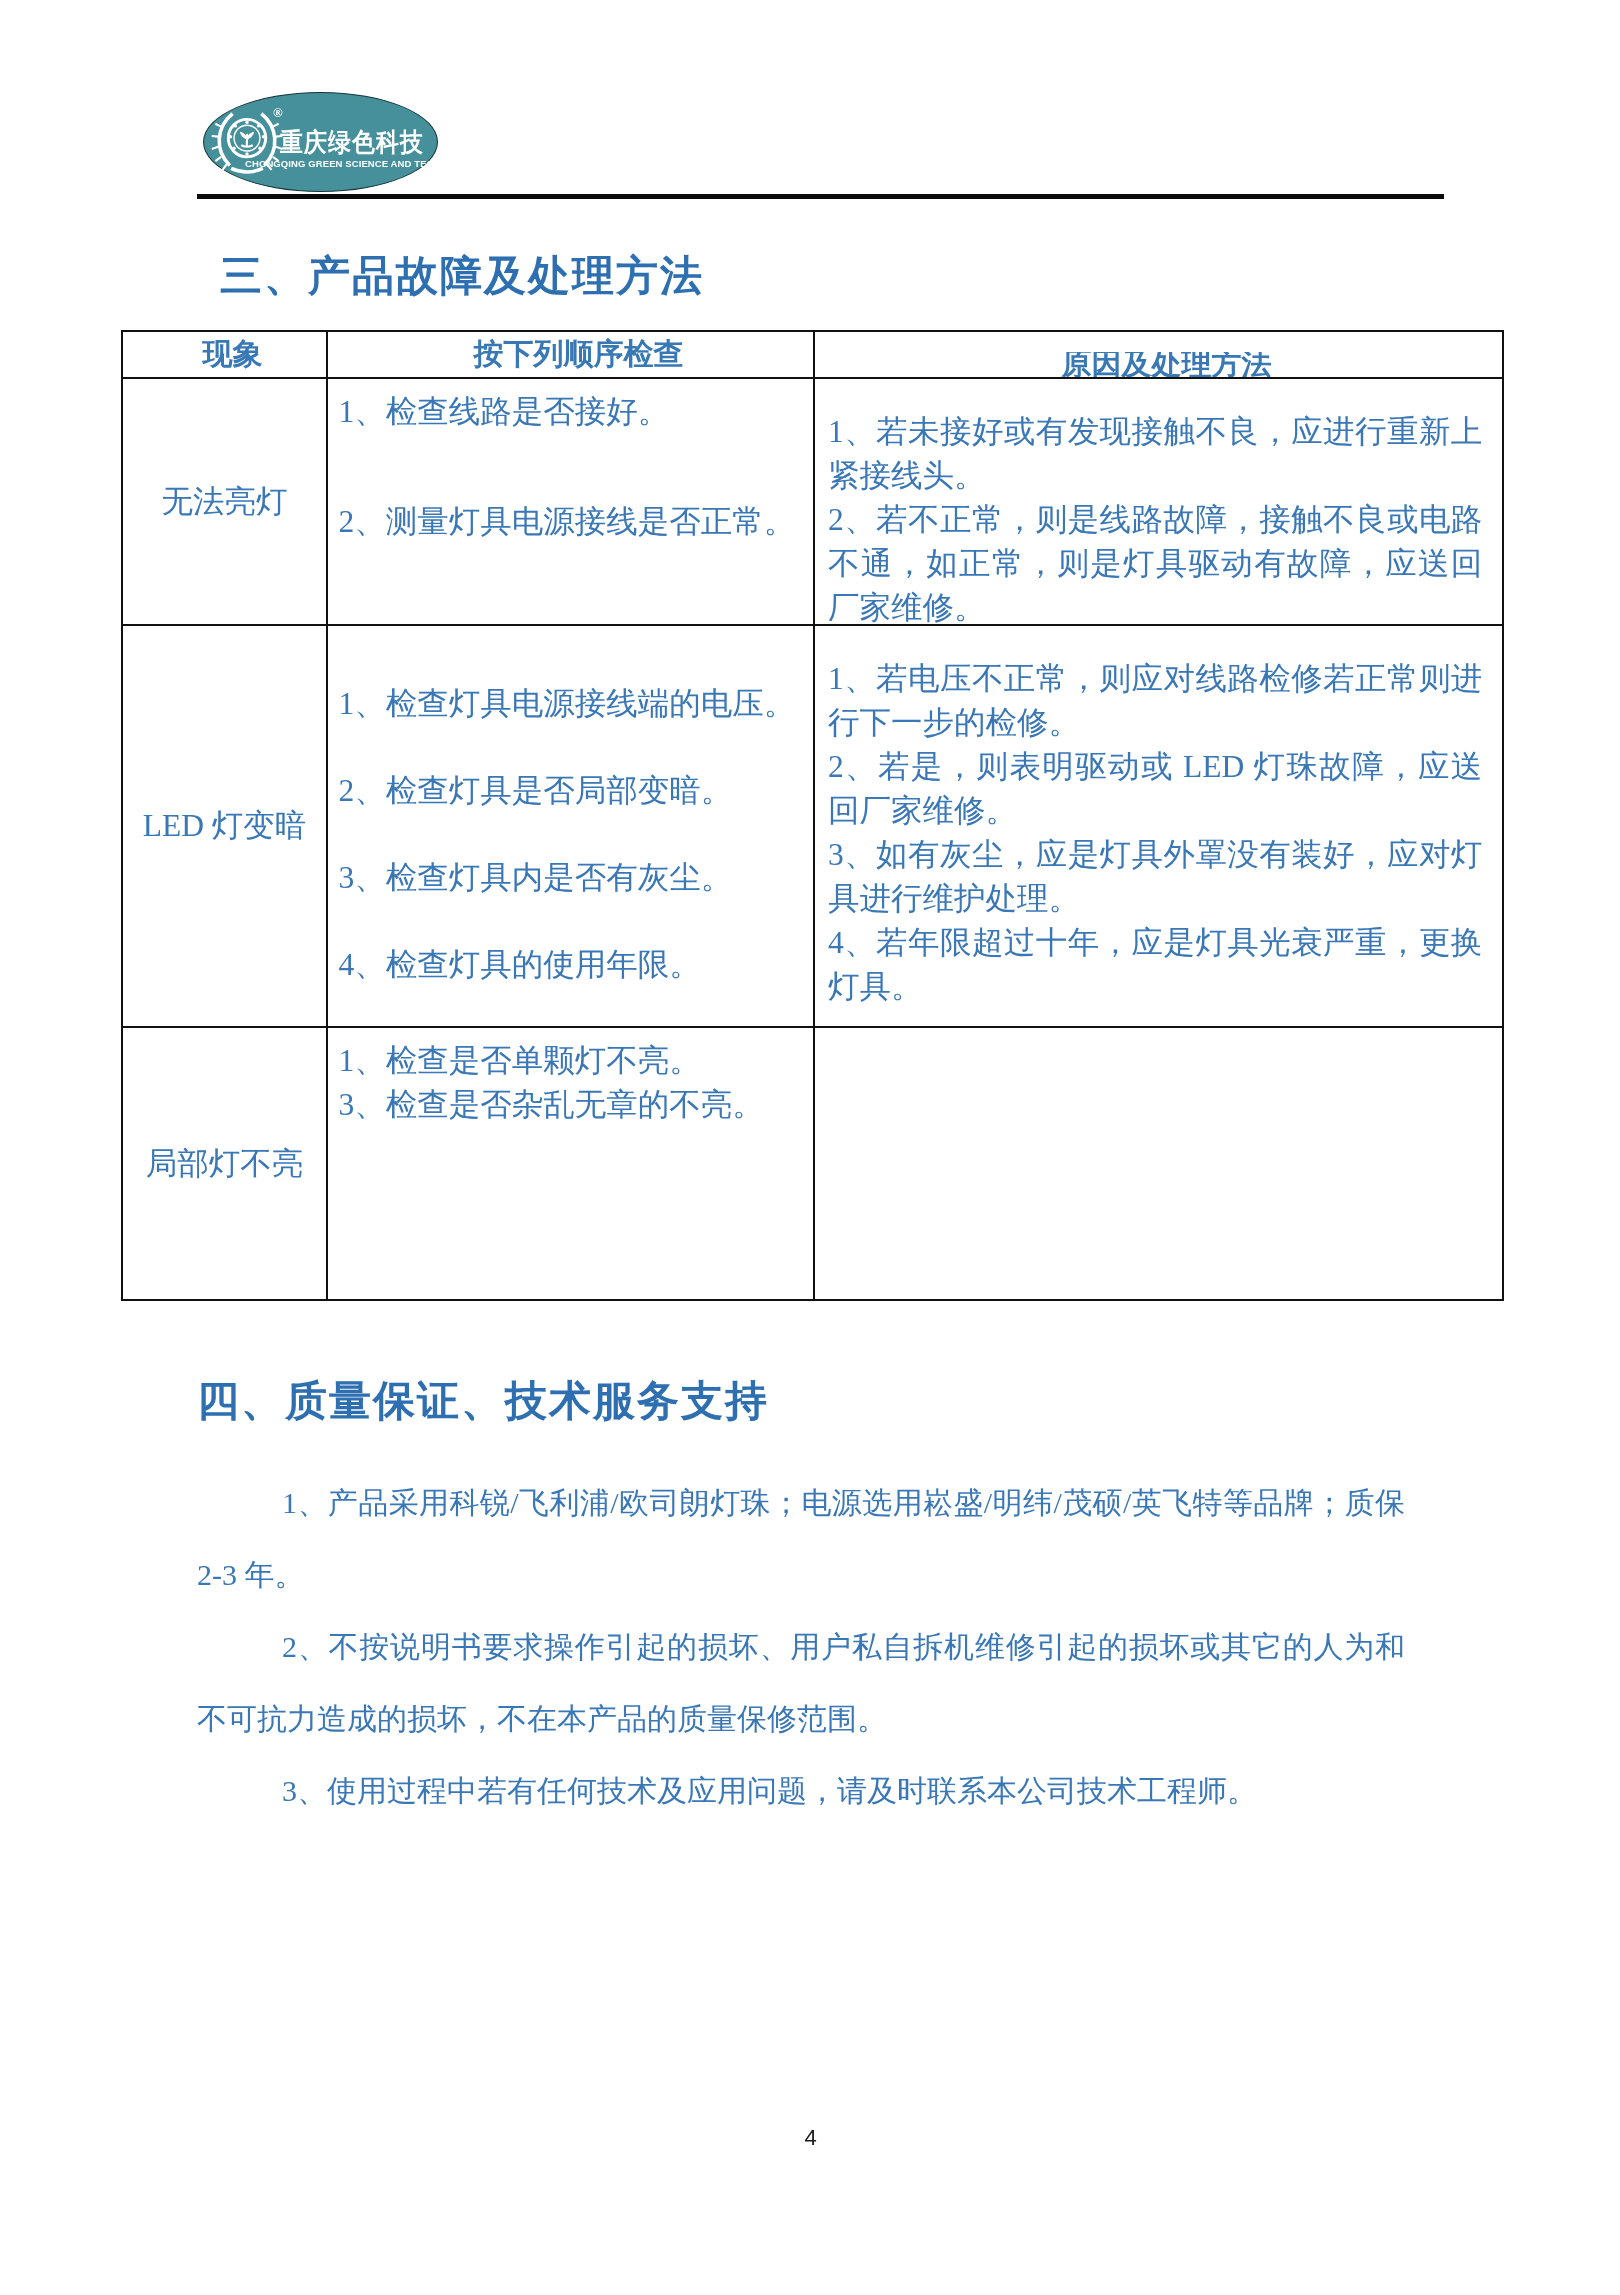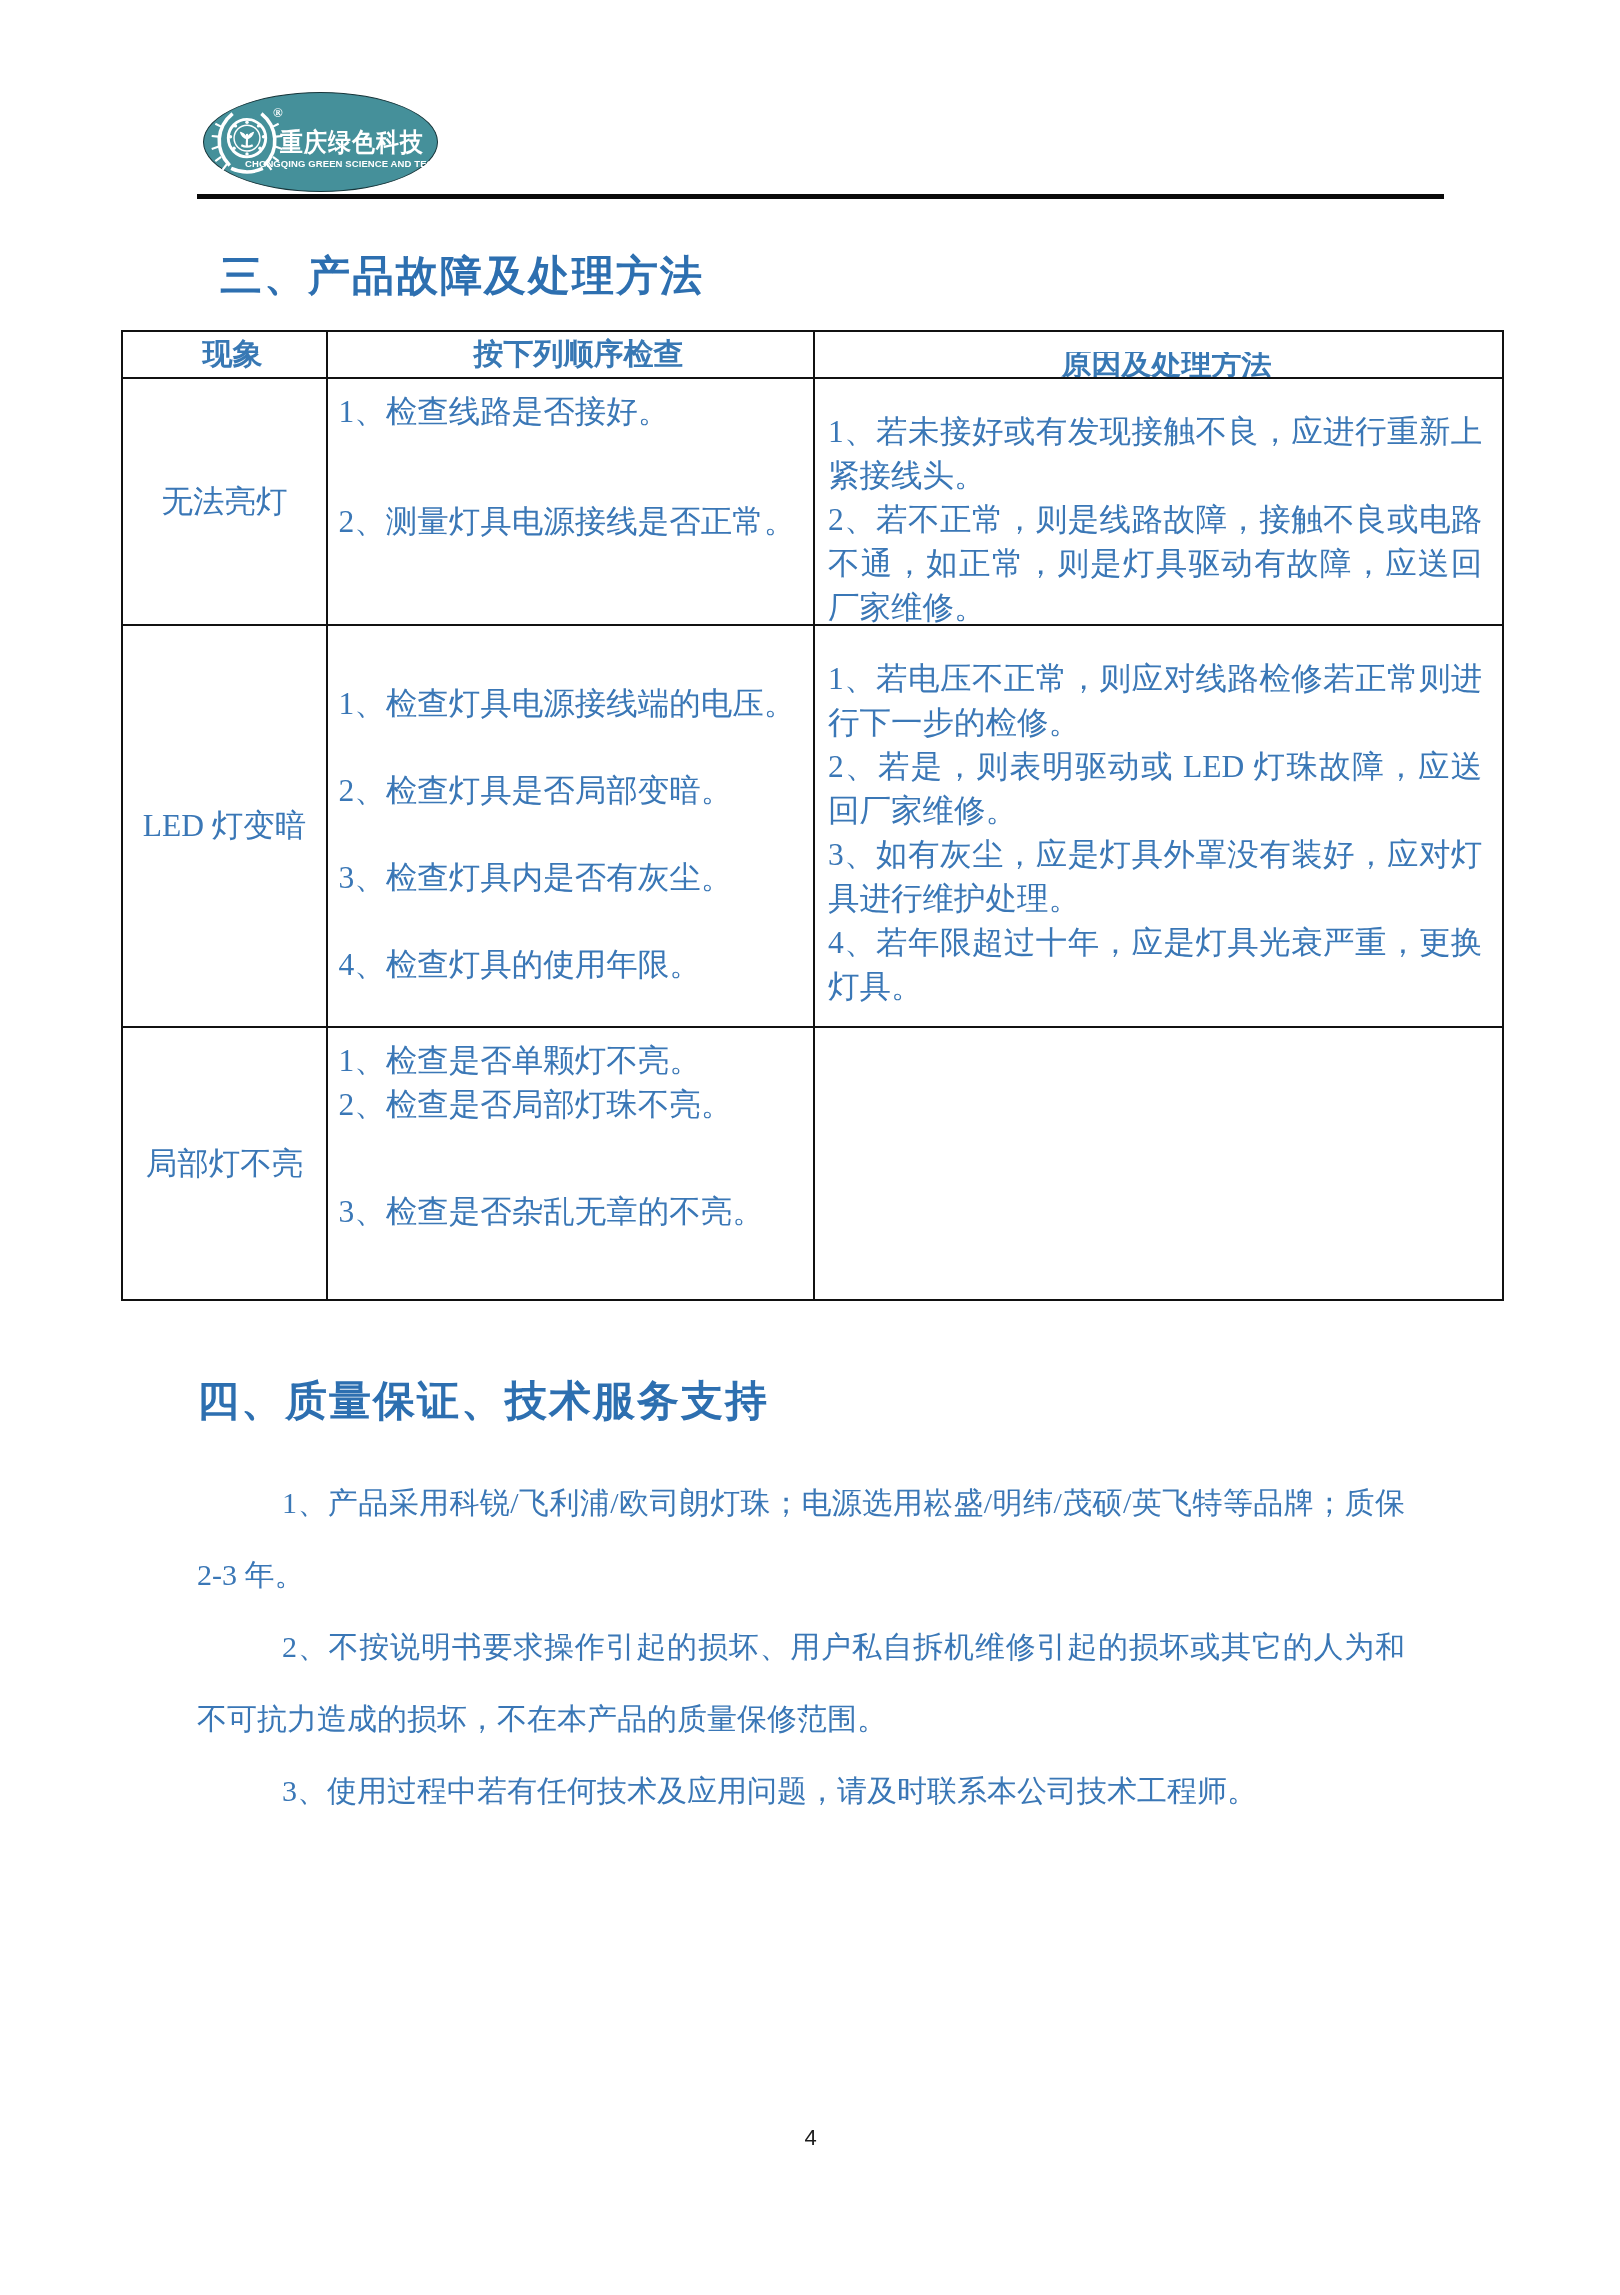--- a/index.html
+++ b/index.html
@@ -167,21 +167,20 @@
     <div class="causes last-col">
       <p>1、若电压不正常，则应对线路检修若正常则进行下一步的检修。</p>
       <p>2、若是，则表明驱动或 LED 灯珠故障，应送回厂家维修。</p>
       <p>3、如有灰尘，应是灯具外罩没有装好，应对灯具进行维护处理。</p>
       <p>4、若年限超过十年，应是灯具光衰严重，更换灯具。</p>
     </div>
 
     <div class="phen last-row">局部灯不亮</div>
     <div class="checks r3 last-row">
       <p>1、检查是否单颗灯不亮。</p>
-      <p>2、检查是否局部灯珠不亮。</p>
       <p>3、检查是否杂乱无章的不亮。</p>
     </div>
   </div>
 
   <div class="h-sec h-sec4">四、质量保证、技术服务支持</div>
 
   <div class="paras">
     <p>1、产品采用科锐/飞利浦/欧司朗灯珠；电源选用崧盛/明纬/茂硕/英飞特等品牌；质保 2-3 年。</p>
     <p>2、不按说明书要求操作引起的损坏、用户私自拆机维修引起的损坏或其它的人为和不可抗力造成的损坏，不在本产品的质量保修范围。</p>
     <p>3、使用过程中若有任何技术及应用问题，请及时联系本公司技术工程师。</p>

